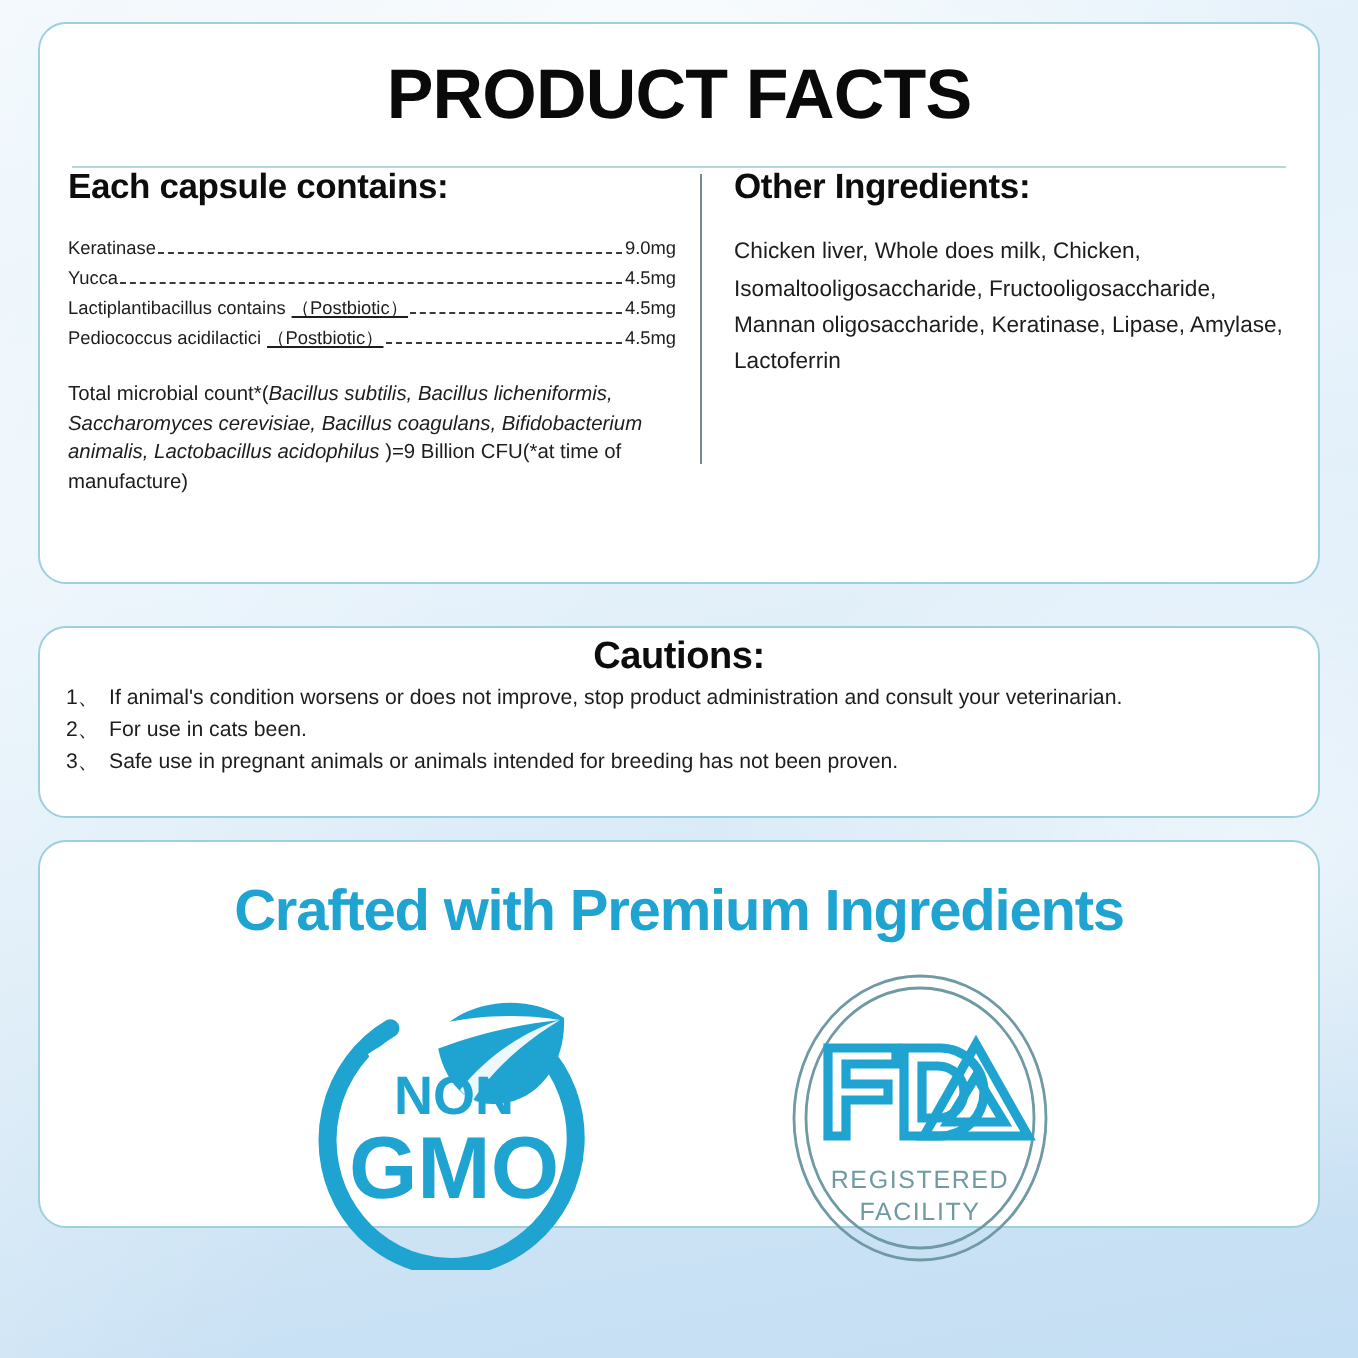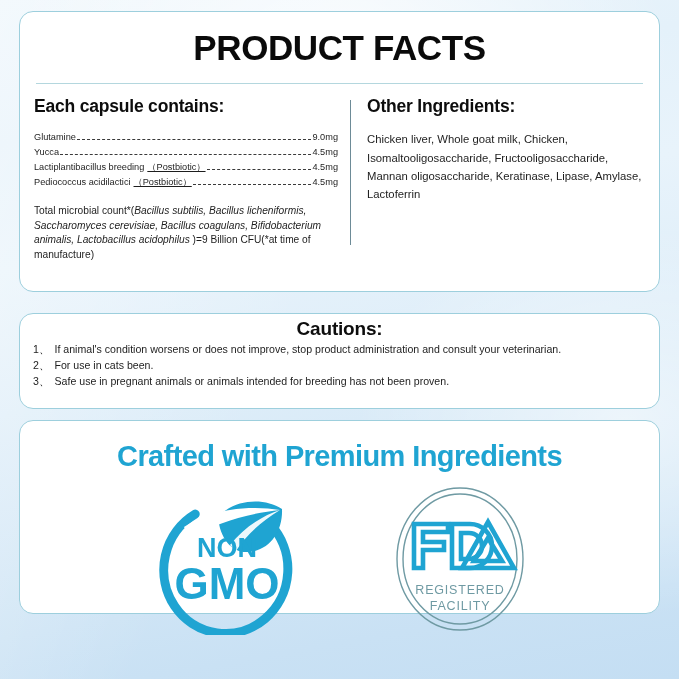--- a/index.html
+++ b/index.html
@@ -66,21 +66,20 @@
     margin: 18px 0 0 0;
     line-height: 1;
   }
   .title-rule {
     height: 1px;
     background: #b4d7de;
     margin: 18px 16px 0 16px;
   }
   .facts-cols {
     display: flex;
-    margin-top: 13px;
     padding: 0 14px;
     box-sizing: border-box;
   }
   .col-left {
     width: 316px;
     box-sizing: border-box;
     padding-right: 12px;
   }
   .col-divider {
     width: 1px;
@@ -204,53 +203,53 @@
 
     <h1 class="facts-title">PRODUCT FACTS</h1>
     <div class="title-rule"></div>
 
     <div class="facts-cols">
 
       <div class="col-left">
         <h2 class="col-head">Each capsule contains:</h2>
 
         <div class="ing-row">
-          <span class="ing-name">Glutamine</span>
+          <span class="ing-name">Keratinase</span>
           <span class="ing-leader"></span>
           <span class="ing-amt">9.0mg</span>
         </div>
 
         <div class="ing-row">
           <span class="ing-name">Yucca</span>
           <span class="ing-leader"></span>
           <span class="ing-amt">4.5mg</span>
         </div>
 
         <div class="ing-row">
-          <span class="ing-name">Lactiplantibacillus breeding</span>
+          <span class="ing-name">Lactiplantibacillus contains</span>
           <span class="ing-note">（Postbiotic）</span>
           <span class="ing-leader"></span>
           <span class="ing-amt">4.5mg</span>
         </div>
 
         <div class="ing-row">
           <span class="ing-name">Pediococcus acidilactici</span>
           <span class="ing-note">（Postbiotic）</span>
           <span class="ing-leader"></span>
           <span class="ing-amt">4.5mg</span>
         </div>
 
         <p class="microbial"><span>Total microbial count*(</span><i>Bacillus subtilis, Bacillus licheniformis, Saccharomyces cerevisiae, Bacillus coagulans, Bifidobacterium animalis, Lactobacillus acidophilus</i><span> )=9 Billion CFU(*at time of manufacture)</span></p>
       </div>
 
       <div class="col-divider"></div>
 
       <div class="col-right">
         <h2 class="col-head">Other Ingredients:</h2>
-        <p class="other-body">Chicken liver, Whole goat milk, Chicken, Isomaltooligosaccharide, Fructooligosaccharide, Mannan oligosaccharide, Keratinase, Lipase, Amylase, Lactoferrin</p>
+        <p class="other-body">Chicken liver, Whole does milk, Chicken, Isomaltooligosaccharide, Fructooligosaccharide, Mannan oligosaccharide, Keratinase, Lipase, Amylase, Lactoferrin</p>
       </div>
 
     </div>
   </section>
 
   <section class="panel" id="panel-cautions">
     <h2 class="cautions-title">Cautions:</h2>
     <div class="caution-list">
 
       <div class="caution-item">

